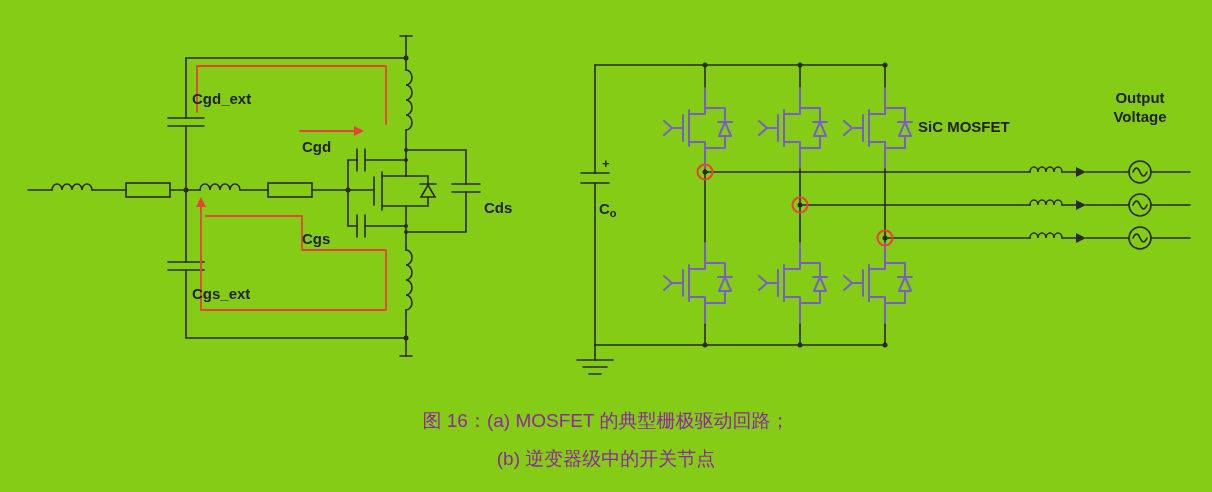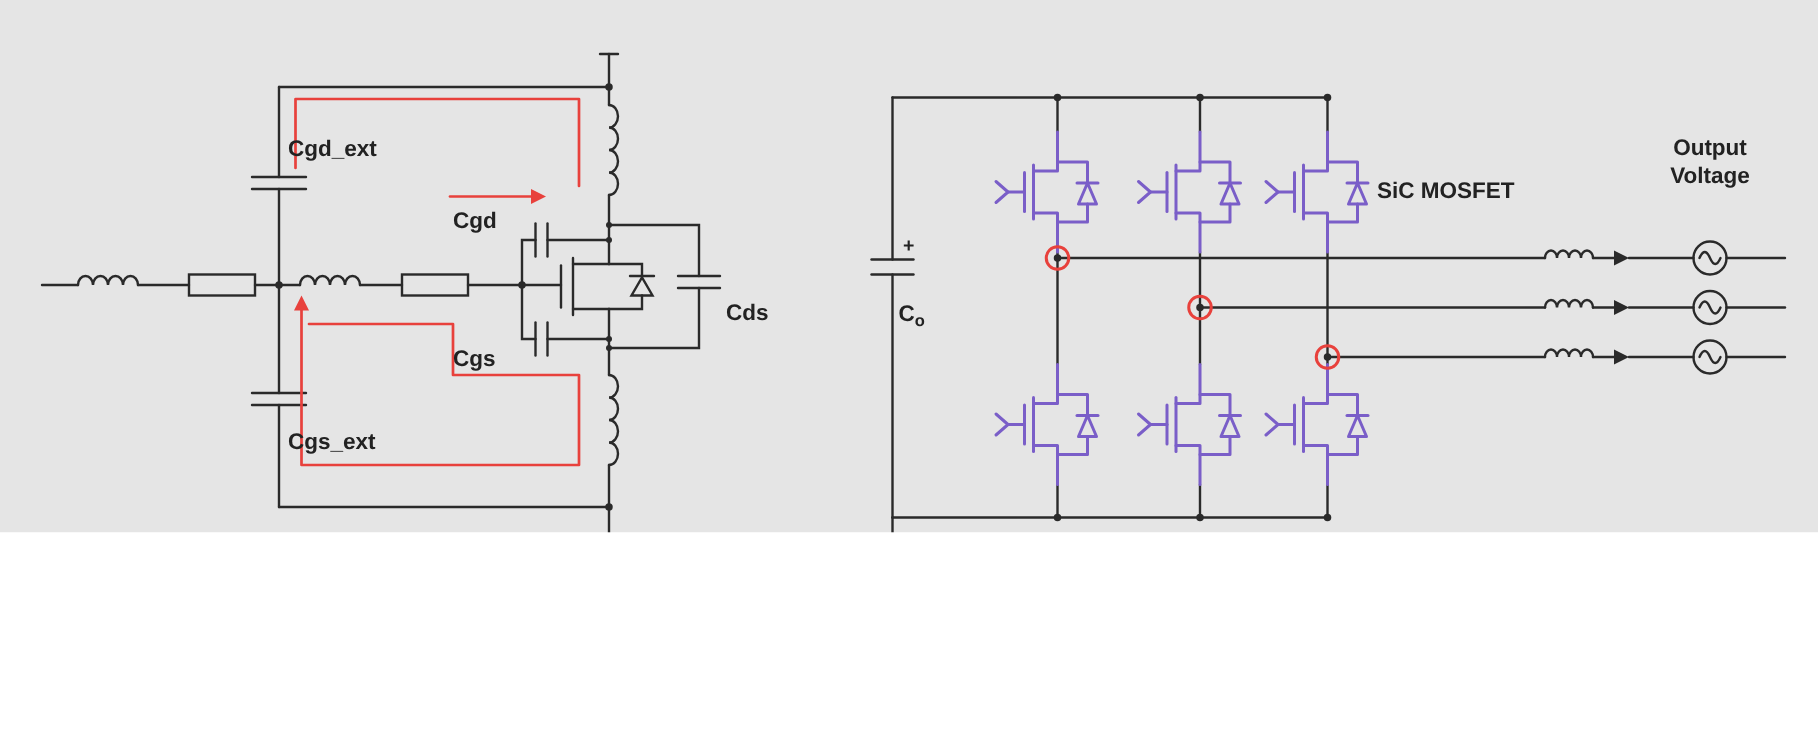--- a/index.html
+++ b/index.html
@@ -1,19 +1,19 @@
 <!DOCTYPE html>
 <html><head>
 <meta charset="utf-8">
 <style>
   html,body{margin:0;padding:0;background:#ffffff;}
   .canvas{
     position:relative;
-    width:1212px;height:355px;
-    background:#e5e5e5;
+    width:1212px;height:492px;
+    background:#84cc16;
     font-family:"Liberation Sans", sans-serif;
     overflow:hidden;
   }
   svg{position:absolute;top:0;}
   .wire{stroke:#2a2a2a;stroke-width:1.6;fill:none;stroke-linecap:round;}
   .dot{fill:#2a2a2a;stroke:none;}
   .redloop{stroke:#e8413c;stroke-width:1.8;fill:none;stroke-linejoin:round;stroke-linecap:round;}
   .redfill{fill:#e8413c;stroke:none;}
   .lbl{font:600 15px "Liberation Sans", sans-serif;fill:#222222;}
   .lbl-small{font:600 13px "Liberation Sans", sans-serif;fill:#222222;}
@@ -245,14 +245,18 @@
     <g>
       <circle class="node-ring" cx="345" cy="238" r="7.5"></circle>
       <circle class="dot" cx="345" cy="238" r="2.5"></circle>
     </g>
 
     <text class="lbl" x="378" y="132">SiC MOSFET</text>
     <text class="lbl" x="600" y="103" text-anchor="middle">Output</text>
     <text class="lbl" x="600" y="122" text-anchor="middle">Voltage</text>
   </svg>
 
+  <div class="caption">
+    <div>图 16：(a) MOSFET 的典型栅极驱动回路；</div>
+    <div>(b) 逆变器级中的开关节点</div>
+  </div>
 
 </div>
 
 </body></html>

